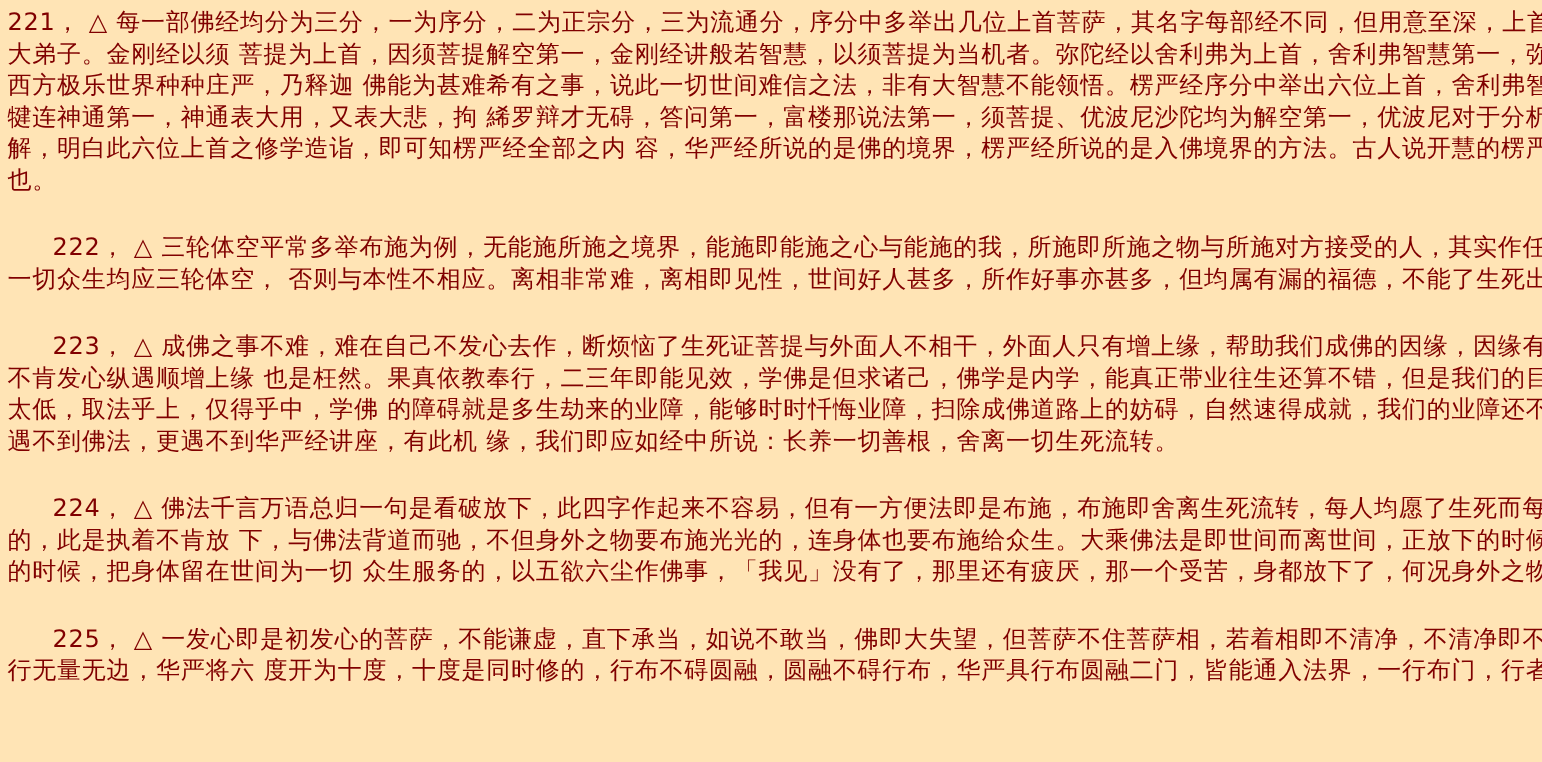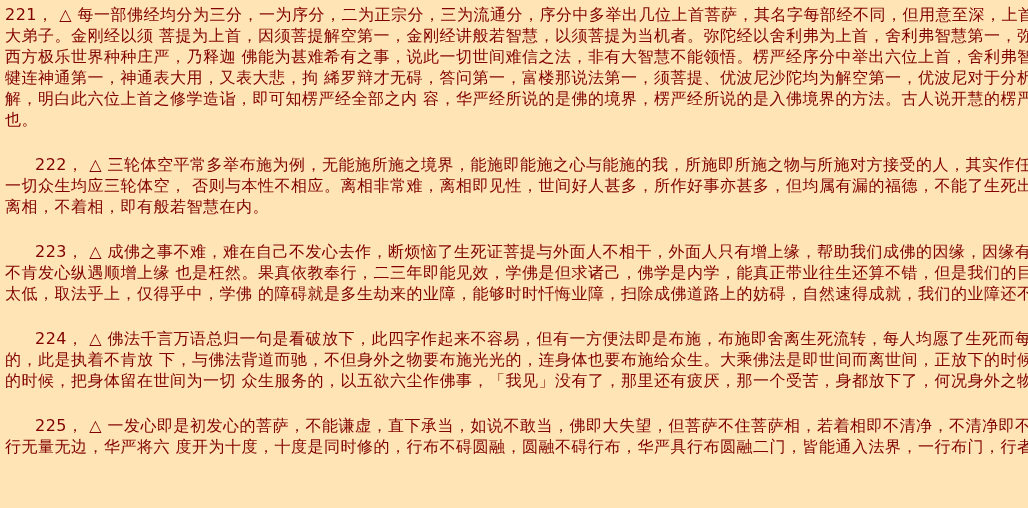--- a/index.html
+++ b/index.html
@@ -39,26 +39,26 @@
         <div class="text-line">221， △ 每一部佛经均分为三分，一为序分，二为正宗分，三为流通分，序分中多举出几位上首菩萨，其名字每部经不同，但用意至深，上首多半是佛的</div>
         <div class="text-line">大弟子。金刚经以须 菩提为上首，因须菩提解空第一，金刚经讲般若智慧，以须菩提为当机者。弥陀经以舍利弗为上首，舍利弗智慧第一，弥陀经所说的</div>
         <div class="text-line">西方极乐世界种种庄严，乃释迦 佛能为甚难希有之事，说此一切世间难信之法，非有大智慧不能领悟。楞严经序分中举出六位上首，舍利弗智慧第一，目</div>
         <div class="text-line">犍连神通第一，神通表大用，又表大悲，拘 絺罗辩才无碍，答问第一，富楼那说法第一，须菩提、优波尼沙陀均为解空第一，优波尼对于分析空颇有深</div>
         <div class="text-line">解，明白此六位上首之修学造诣，即可知楞严经全部之内 容，华严经所说的是佛的境界，楞严经所说的是入佛境界的方法。古人说开慧的楞严，信不诬</div>
         <div class="text-line">也。</div>
       </div>
       <div class="paragraph indented">
         <div class="text-line">222， △ 三轮体空平常多举布施为例，无能施所施之境界，能施即能施之心与能施的我，所施即所施之物与所施对方接受的人，其实作任何佛事救护</div>
         <div class="text-line">一切众生均应三轮体空， 否则与本性不相应。离相非常难，离相即见性，世间好人甚多，所作好事亦甚多，但均属有漏的福德，不能了生死出三界，懂得</div>
-        <div class="text-line">离相，不着相，即有般若智慧在内。</div>
       </div>
       <div class="paragraph indented">
         <div class="text-line">223， △ 成佛之事不难，难在自己不发心去作，断烦恼了生死证菩提与外面人不相干，外面人只有增上缘，帮助我们成佛的因缘，因缘有顺逆二种，如</div>
         <div class="text-line">不肯发心纵遇顺增上缘 也是枉然。果真依教奉行，二三年即能见效，学佛是但求诸己，佛学是内学，能真正带业往生还算不错，但是我们的目标不能订的</div>
         <div class="text-line">太低，取法乎上，仅得乎中，学佛 的障碍就是多生劫来的业障，能够时时忏悔业障，扫除成佛道路上的妨碍，自然速得成就，我们的业障还不算重，重的</div>
+        <div class="text-line">遇不到佛法，更遇不到华严经讲座，有此机 缘，我们即应如经中所说：长养一切善根，舍离一切生死流转。</div>
       </div>
       <div class="paragraph indented">
         <div class="text-line">224， △ 佛法千言万语总归一句是看破放下，此四字作起来不容易，但有一方便法即是布施，布施即舍离生死流转，每人均愿了生死而每人均抓的牢牢</div>
         <div class="text-line">的，此是执着不肯放 下，与佛法背道而驰，不但身外之物要布施光光的，连身体也要布施给众生。大乘佛法是即世间而离世间，正放下的时候也是正提起</div>
         <div class="text-line">的时候，把身体留在世间为一切 众生服务的，以五欲六尘作佛事，「我见」没有了，那里还有疲厌，那一个受苦，身都放下了，何况身外之物。佛法说法</div>
       </div>
       <div class="paragraph indented">
         <div class="text-line">225， △ 一发心即是初发心的菩萨，不能谦虚，直下承当，如说不敢当，佛即大失望，但菩萨不住菩萨相，若着相即不清净，不清净即不能见性，菩萨</div>
         <div class="text-line">行无量无边，华严将六 度开为十度，十度是同时修的，行布不碍圆融，圆融不碍行布，华严具行布圆融二门，皆能通入法界，一行布门，行者行列，布者</div>
       </div>

